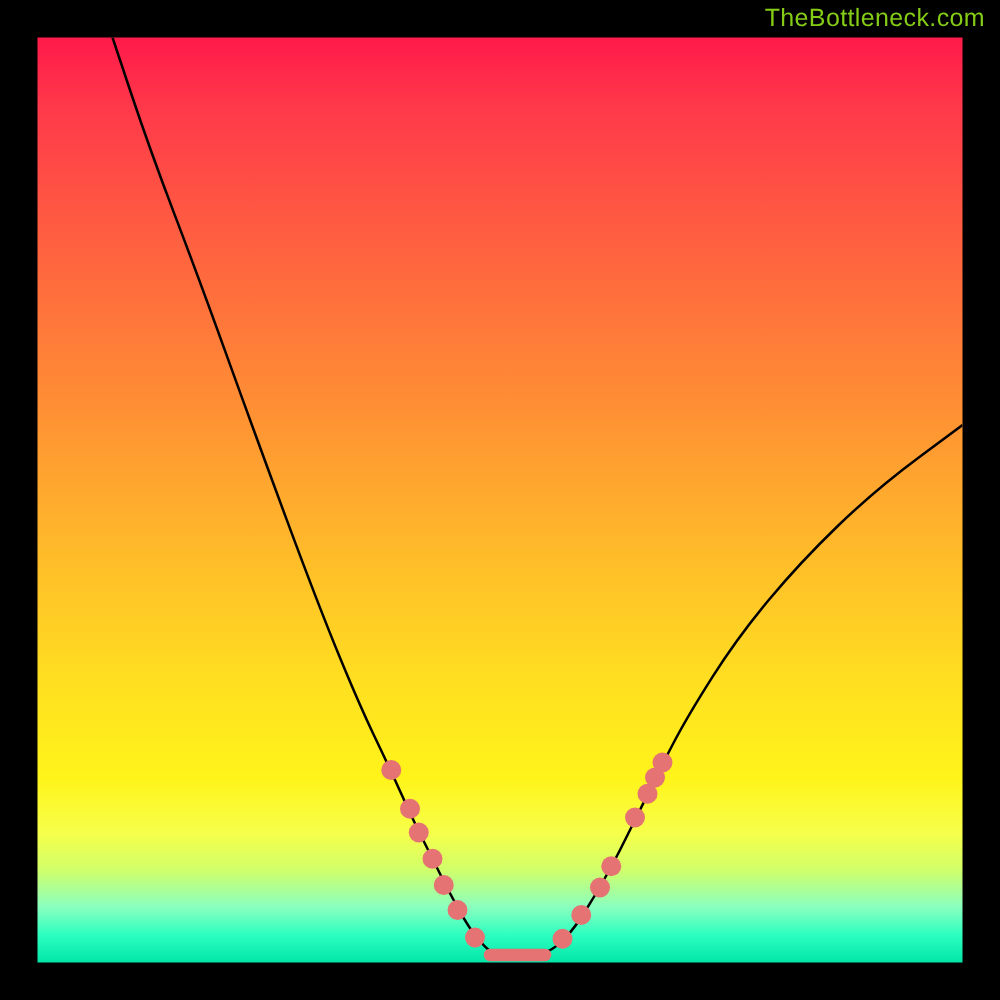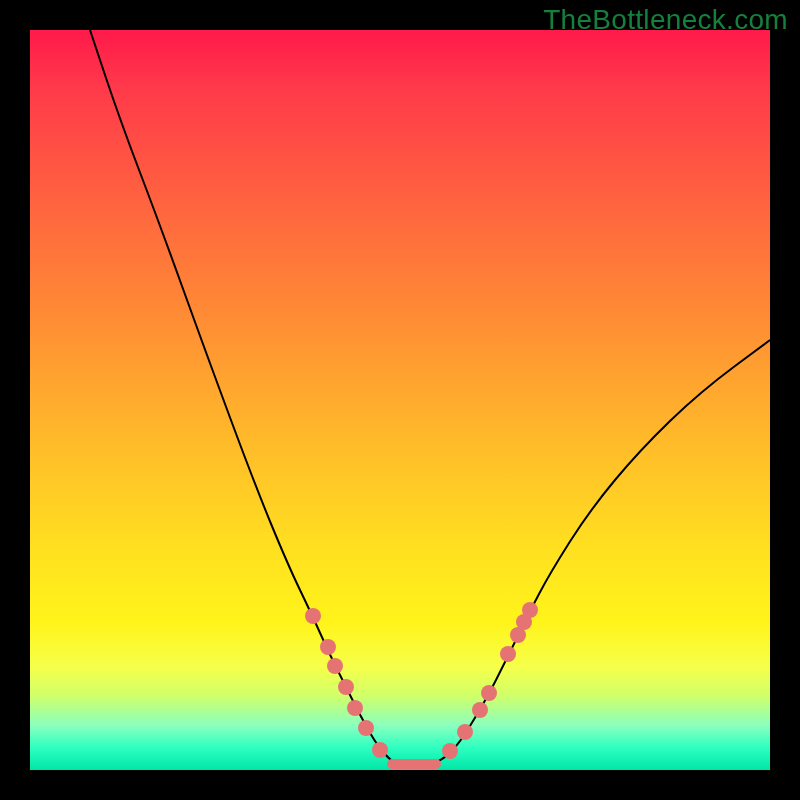--- a/index.html
+++ b/index.html
@@ -60,22 +60,22 @@
   .trough {
     fill: none;
     stroke: #e57373;
     stroke-width: 10;
     stroke-linecap: round;
   }
   .watermark {
     position: absolute;
     top: 4px;
     right: 12px;
-    color: #15803d;
-    font-size: 28px;
+    color: #84cc16;
+    font-size: 20px;
     font-weight: 500;
     letter-spacing: 0.3px;
     user-select: none;
   }
 </style>
 </head>
 <body>
 
 <div class="frame">
   <div class="plot">

